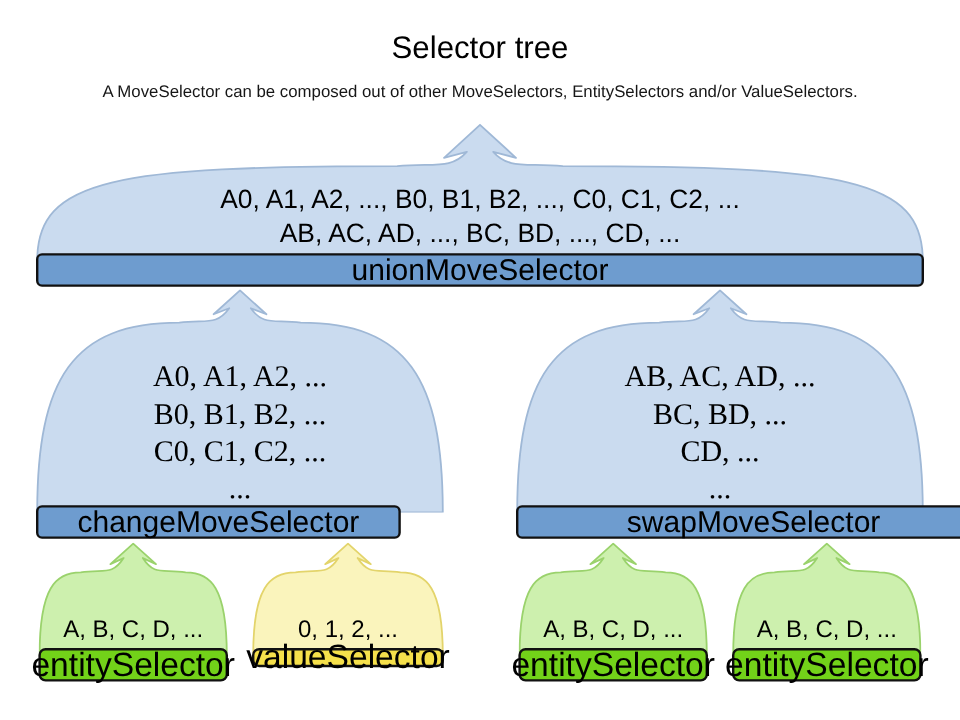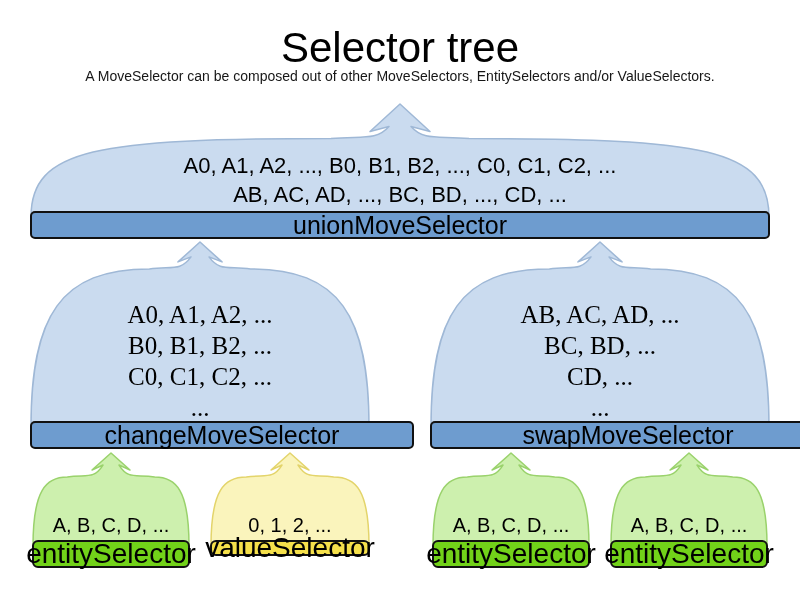--- a/index.html
+++ b/index.html
@@ -1,21 +1,21 @@
 <!DOCTYPE html>
 <html><head>
 <meta charset="utf-8">
 <style>
   html,body{margin:0;padding:0;background:#fff;}
   .canvas{
     position:relative;width:800px;height:600px;background:#ffffff;overflow:hidden;
     font-family:"Liberation Sans",sans-serif;color:#000;
   }
   .title{position:absolute;left:0;top:24px;width:100%;text-align:center;
-    font-size:42px;font-weight:400;letter-spacing:0;}
+    font-size:26px;font-weight:400;letter-spacing:0;}
   .subtitle{position:absolute;left:0;top:68px;width:100%;text-align:center;
     font-size:14px;font-weight:400;color:#161616;}
   svg.funnel{position:absolute;display:block;}
   svg.funnel path{stroke-width:1.5;stroke-linejoin:round;}
   .flines{position:absolute;text-align:center;}
   .flines div{white-space:nowrap;}
   .flines.big{font-size:22px;line-height:29px;}
   .flines.mid{font-size:25px;line-height:31px;font-family:Liberation Serif, serif;}
   .flines.small{font-size:20px;line-height:26px;}
   .bar{position:absolute;box-sizing:border-box;border:2px solid #111;border-radius:5px;
@@ -44,21 +44,21 @@
 
   <svg class="funnel" style="left:30px;top:241px;width:340px;height:186px" viewBox="0 0 340 186" preserveAspectRatio="none">
     <path d="M 1 186 C 1 74.4 30.599999999999998 27.9 119.4 27.9 C 141.4 24.9 150.2 30.9 161 15.899999999999999 L 148 20.9 L 170 1 L 192 20.9 L 179 15.899999999999999 C 189.8 30.9 198.6 24.9 220.6 27.9 C 309.40000000000003 27.9 339 74.4 339 186 Z" style="fill: rgb(202, 219, 239); stroke: rgb(159, 184, 214);"></path>
   </svg>
   <div class="flines mid" style="left:30px;top:299px;width:340px">
     <div>A0, A1, A2, ...</div>
     <div>B0, B1, B2, ...</div>
     <div>C0, C1, C2, ...</div>
     <div>...</div>
   </div>
-  <div class="bar blue" style="left: 30px; top: 421px; width: 384px; height: 28px; background: rgb(110, 156, 207);">
+  <div class="bar blue" style="left: 30px; top: 421px; width: 304px; height: 28px; background: rgb(110, 156, 207);">
     <span>changeMoveSelector</span>
   </div>
 
   <svg class="funnel" style="left:430px;top:241px;width:340px;height:186px" viewBox="0 0 340 186" preserveAspectRatio="none">
     <path d="M 1 186 C 1 74.4 30.599999999999998 27.9 119.4 27.9 C 141.4 24.9 150.2 30.9 161 15.899999999999999 L 148 20.9 L 170 1 L 192 20.9 L 179 15.899999999999999 C 189.8 30.9 198.6 24.9 220.6 27.9 C 309.40000000000003 27.9 339 74.4 339 186 Z" style="fill: rgb(202, 219, 239); stroke: rgb(159, 184, 214);"></path>
   </svg>
   <div class="flines mid" style="left:430px;top:299px;width:340px">
     <div>AB, AC, AD, ...</div>
     <div>BC, BD, ...</div>
     <div>CD, ...</div>

